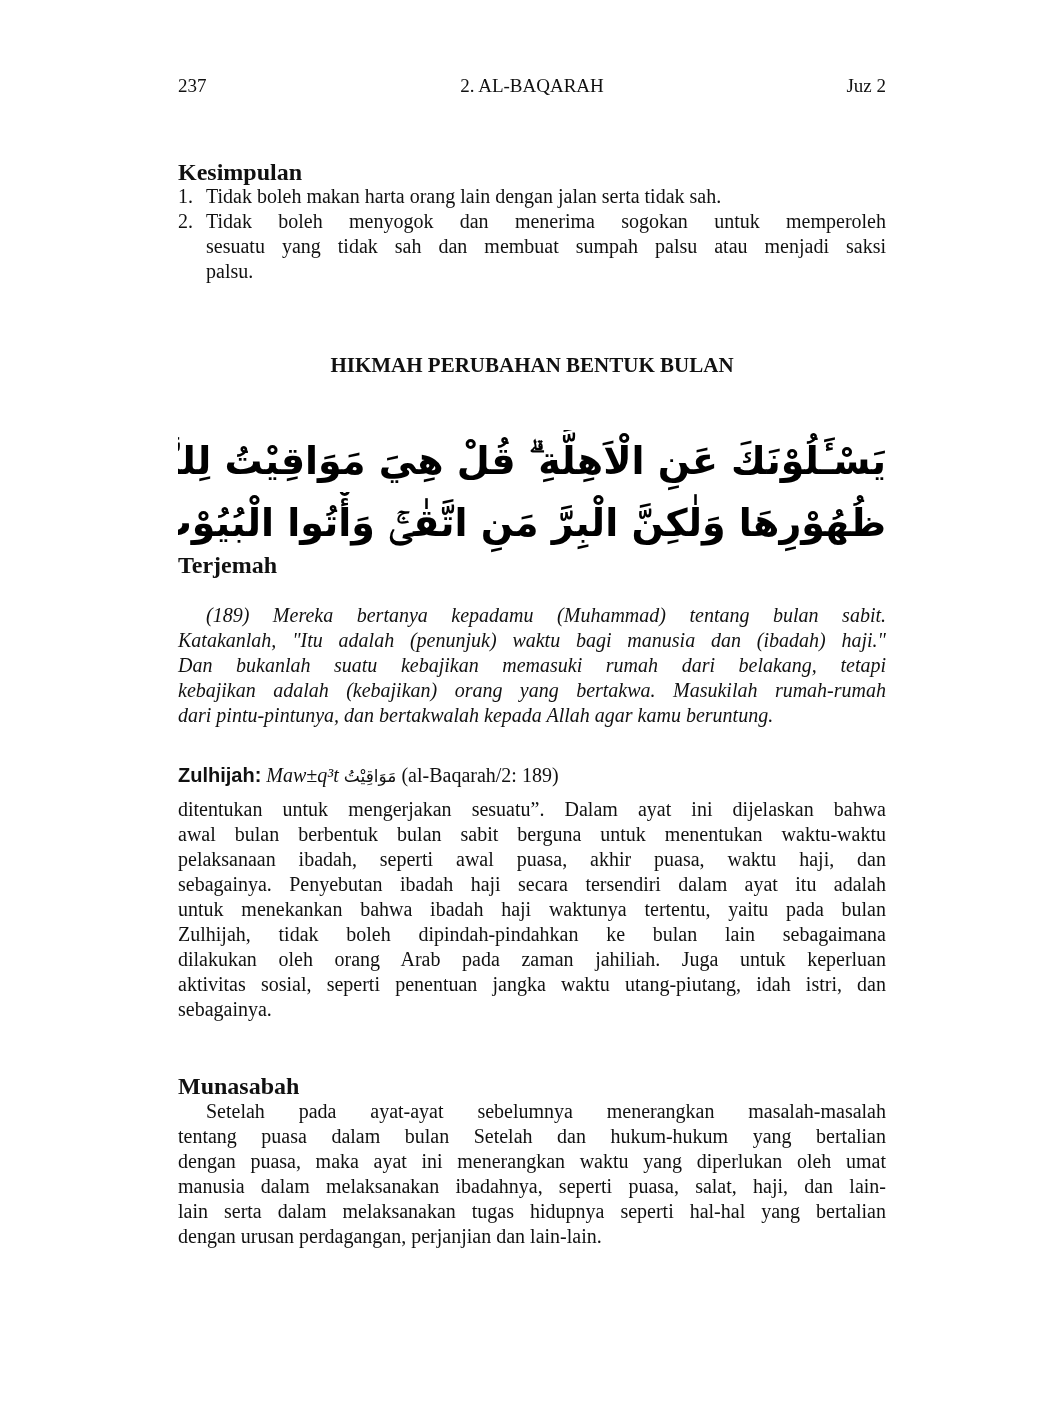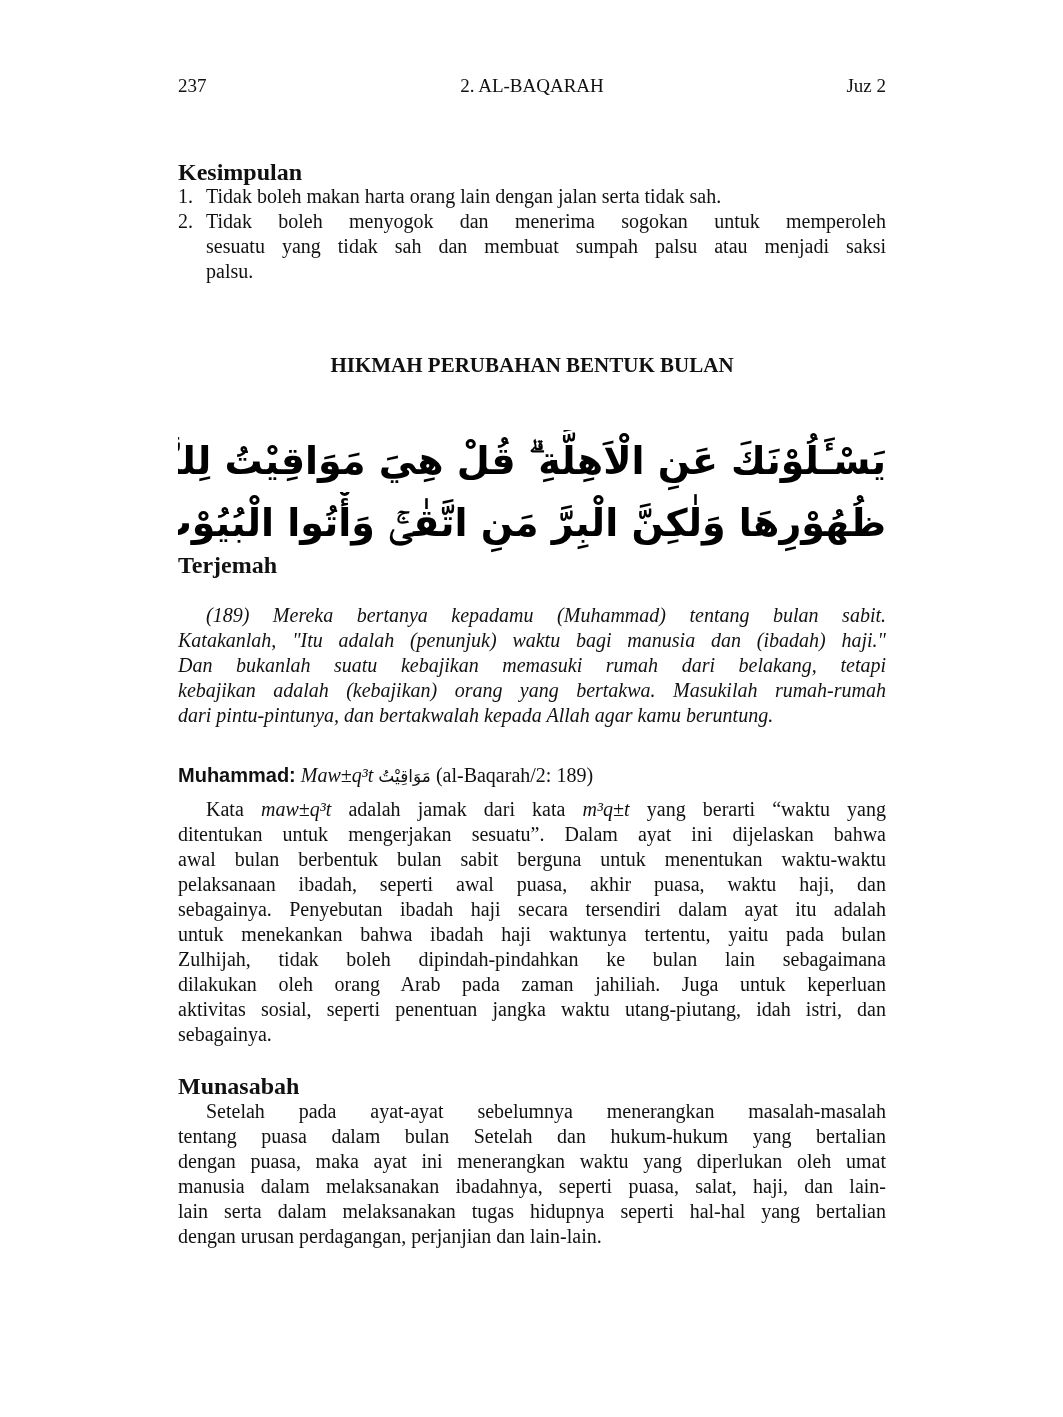--- a/index.html
+++ b/index.html
@@ -146,27 +146,26 @@
   <div class="sec-head" style="top:553px;">Terjemah</div>
   <div class="para italic" style="top:603px;">
     <span class="line indent">(189) Mereka bertanya kepadamu (Muhammad) tentang bulan sabit.</span>
     <span class="line">Katakanlah, "Itu adalah (penunjuk) waktu bagi manusia dan (ibadah) haji."</span>
     <span class="line">Dan bukanlah suatu kebajikan memasuki rumah dari belakang, tetapi</span>
     <span class="line">kebajikan adalah (kebajikan) orang yang bertakwa. Masukilah rumah-rumah</span>
     <span class="line last">dari pintu-pintunya, dan bertakwalah kepada Allah agar kamu beruntung.</span>
   </div>
 
   <div class="kosakata">
-    <span class="lbl">Muhammad:</span>
+    <span class="lbl">Zulhijah:</span>
     <span class="italic">Maw±q³t</span>
     <span class="arab">مَوَاقِيْتُ</span>
     <span>(al-Baqarah/2: 189)</span>
   </div>
   <div class="para" style="top:797px;">
-    <span class="line indent" style="word-spacing: 0.0015625px;"><span>Kata </span><span class="italic">maw±q³t</span><span> adalah jamak dari kata </span><span class="italic">m³q±t</span><span> yang berarti “waktu yang</span></span>
     <span class="line">ditentukan untuk mengerjakan sesuatu”. Dalam ayat ini dijelaskan bahwa</span>
     <span class="line">awal bulan berbentuk bulan sabit berguna untuk menentukan waktu-waktu</span>
     <span class="line">pelaksanaan ibadah, seperti awal puasa, akhir puasa, waktu haji, dan</span>
     <span class="line">sebagainya. Penyebutan ibadah haji secara tersendiri dalam ayat itu adalah</span>
     <span class="line">untuk menekankan bahwa ibadah haji waktunya tertentu, yaitu pada bulan</span>
     <span class="line">Zulhijah, tidak boleh dipindah-pindahkan ke bulan lain sebagaimana</span>
     <span class="line">dilakukan oleh orang Arab pada zaman jahiliah. Juga untuk keperluan</span>
     <span class="line">aktivitas sosial, seperti penentuan jangka waktu utang-piutang, idah istri, dan</span>
     <span class="line last">sebagainya.</span>
   </div>

